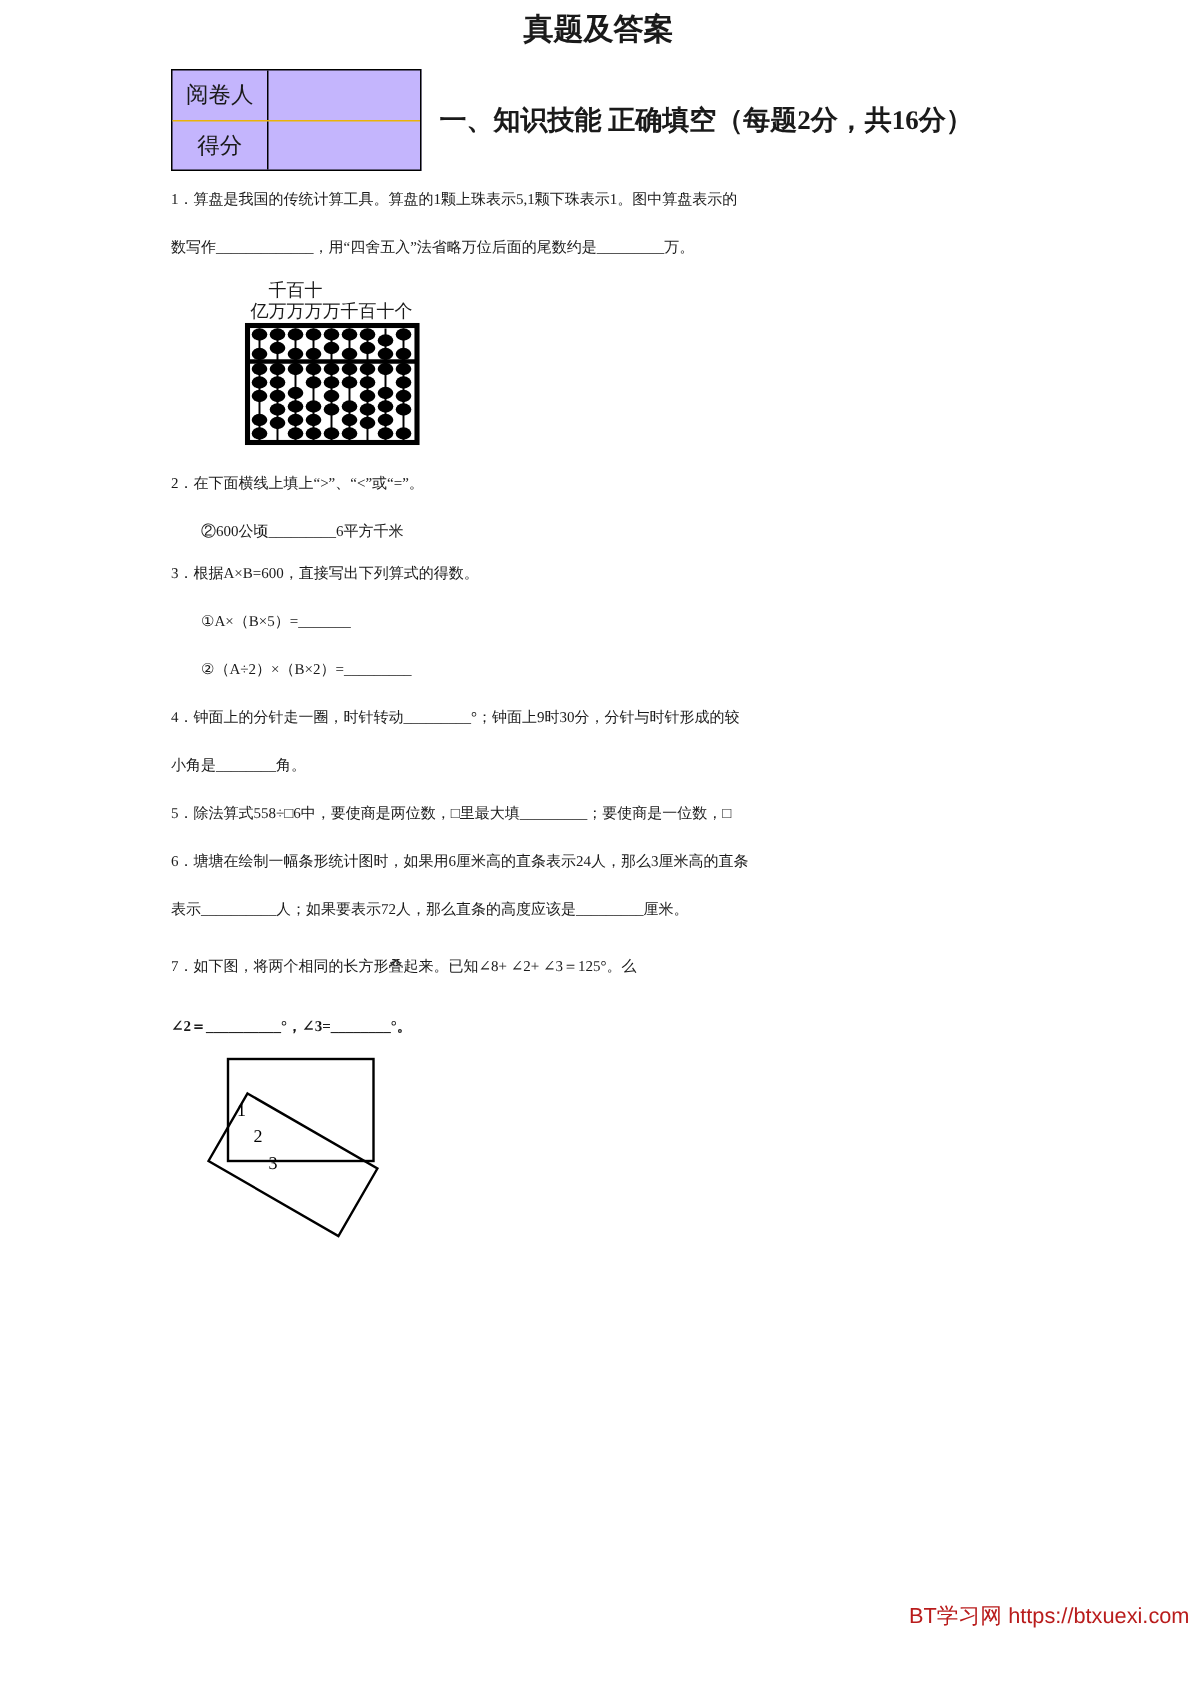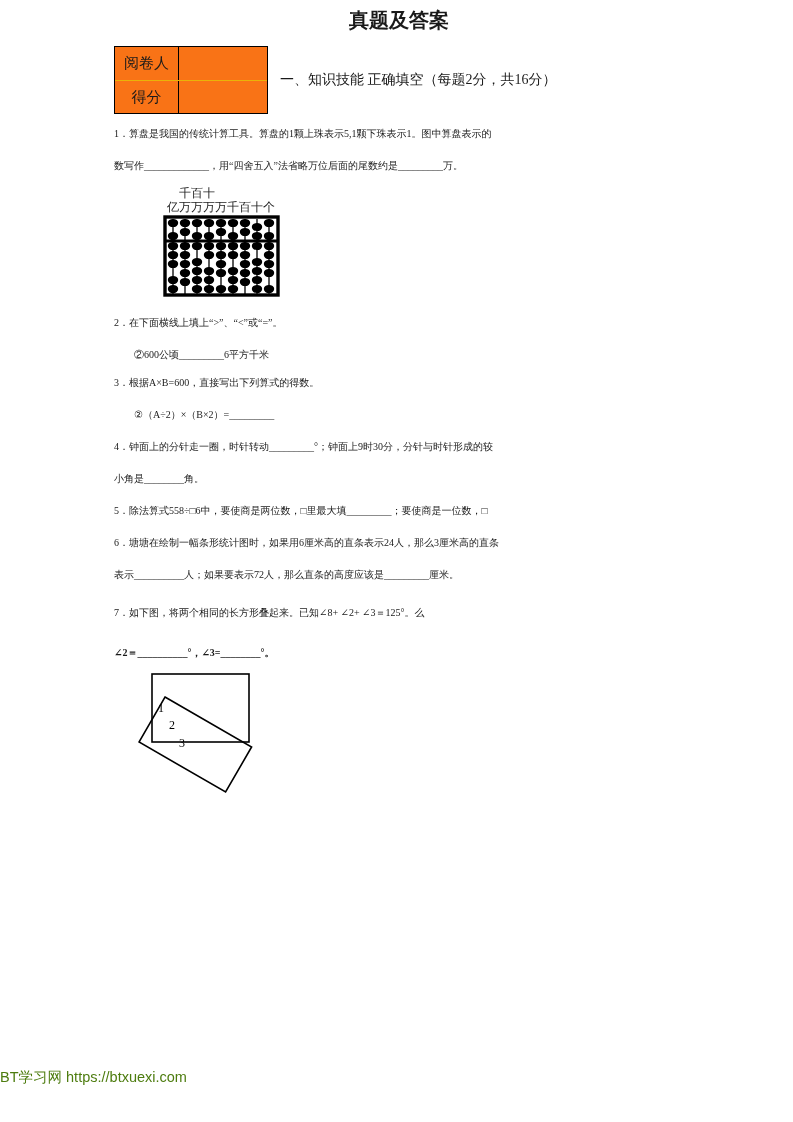--- a/index.html
+++ b/index.html
@@ -8,47 +8,47 @@
     width:793px; height:1122px;
     background:#ffffff; color:#1a1a1a;
     font-family:"Liberation Serif","DejaVu Serif",serif;
     position:relative; overflow:hidden;
   }
   .content { position:absolute; left:114px; top:0; width:570px; }
 
   .title { text-align:center; font-weight:bold; font-size:20px; line-height:40px; margin-top:94px; white-space:nowrap; }
 
   .score-row { display:flex; align-items:center; margin-top:6px; }
-  .score-table { width:154px; border:1.5px solid #000; background:#f97316; }
+  .score-table { width:167px; border:1.5px solid #000; background:#c4b5fd; }
   .st-row { display:flex; height:33px; }
   .st-row + .st-row { border-top:1px solid #eab308; }
   .st-label { width:64px; border-right:1px solid #000; display:flex; align-items:center; justify-content:center; font-size:15px; }
   .st-value { flex:1; }
-  .section-heading { font-weight:normal; font-size:14px; margin-left:12px; white-space:nowrap; }
+  .section-heading { font-weight:bold; font-size:18px; margin-left:12px; white-space:nowrap; }
 
   .line { font-size:10px; line-height:32px; white-space:nowrap; }
   .indent { padding-left:20px; }
   .q1 { margin-top:4px; }
   .q2 { margin-top:10px; }
   .q3 { margin-top:-4px; }
   .q7 { margin-top:6px; }
   .q7-blanks { margin-top:8px;font-weight:bold; }
 
   .abacus-wrap { margin-left:36px; margin-top:4px; width:120px; position:relative;padding-left:13px; }
   .abacus-label { font-size:12px; line-height:14px; letter-spacing:0; position:relative; white-space:nowrap; }
   .abacus-label.top { left:16px; }
   .abacus-label.bottom { left:4px; }
   .abacus-svg { display:block; margin-top:1px; }
 
   .diagram-wrap { margin-left:24px; margin-top:2px; }
   .diagram-svg text { font-size:12px; font-family:"Liberation Serif","DejaVu Serif",serif; fill:#000; }
 
   .footer {
     position:absolute; left:0; right:0; top:1068px;
-    text-align:left; color:#4d7c0f; font-size:14.5px;
+    text-align:right; color:#b91c1c; font-size:14.5px;
     font-family:"Liberation Sans","DejaVu Sans",sans-serif;
   }
 </style>
 </head>
 <body>
 
 <div class="content">
 
   <div class="title" style="margin-top:0;">真题及答案</div>
 
@@ -156,20 +156,21 @@
     </svg>
   </div>
 
   <div class="q2">
     <div class="line">2．在下面横线上填上“&gt;”、“&lt;”或“=”。</div>
     <div class="line indent">②600公顷_________6平方千米</div>
   </div>
 
   <div class="q3">
     <div class="line">3．根据A×B=600，直接写出下列算式的得数。</div>
+    <div class="line indent">①A×（B×5）=_______</div>
     <div class="line indent">②（A÷2）×（B×2）=_________</div>
   </div>
 
   <div class="q4">
     <div class="line">4．钟面上的分针走一圈，时针转动_________°；钟面上9时30分，分针与时针形成的较</div>
     <div class="line">小角是________角。</div>
   </div>
 
   <div class="q5">
     <div class="line">5．除法算式558÷□6中，要使商是两位数，□里最大填_________；要使商是一位数，□</div>

